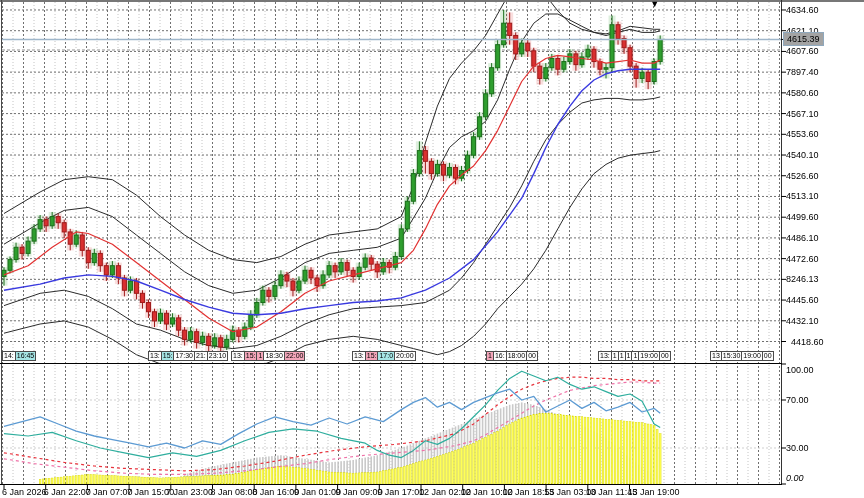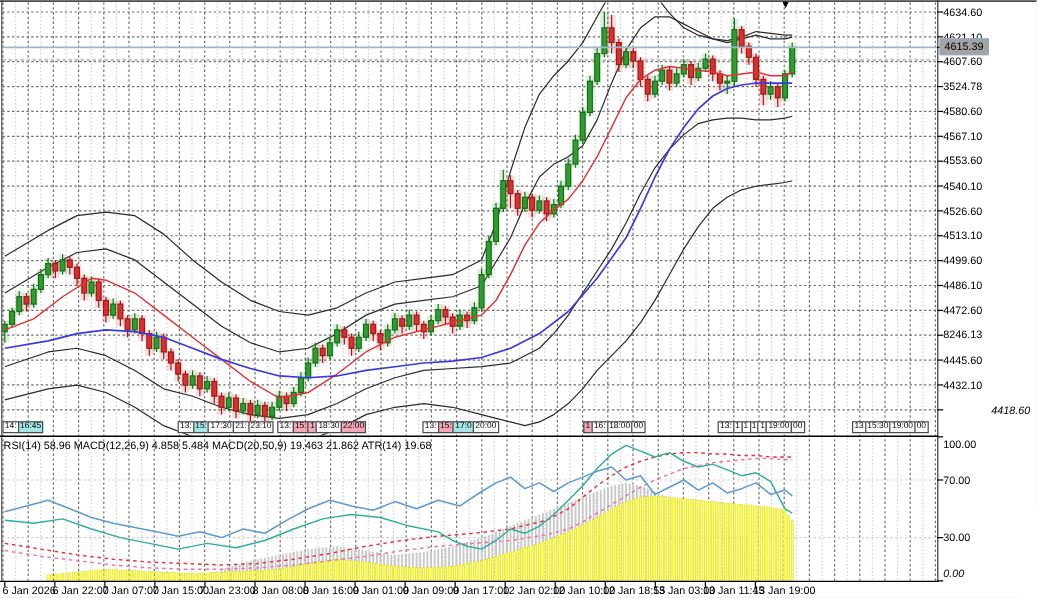--- a/index.html
+++ b/index.html
@@ -873,34 +873,34 @@
       <line x1="462.70000000000005" y1="485" x2="462.70000000000005" y2="489" stroke="#000" stroke-width="1"></line>
       <line x1="504.40000000000003" y1="485" x2="504.40000000000003" y2="489" stroke="#000" stroke-width="1"></line>
       <line x1="546.1" y1="485" x2="546.1" y2="489" stroke="#000" stroke-width="1"></line>
       <line x1="587.8000000000001" y1="485" x2="587.8000000000001" y2="489" stroke="#000" stroke-width="1"></line>
       <line x1="629.5" y1="485" x2="629.5" y2="489" stroke="#000" stroke-width="1"></line>
     </svg>
   <div id="price-axis">
       <div class="axis-label" style="left: 786px; top: 4.98129px;">4634.60</div>
       <div class="axis-label" style="left: 786px; top: 25.702px;">4621.10</div>
       <div class="axis-label" style="left: 786px; top: 46.4226px; text-align: right;">4607.60</div>
-      <div class="axis-label" style="left: 786px; top: 67.1433px;">3524.78</div>
+      <div class="axis-label" style="left: 786px; top: 67.1433px;">7897.40</div>
       <div class="axis-label" style="left: 786px; top: 87.8639px;">4580.60</div>
       <div class="axis-label" style="left: 786px; top: 108.585px;">4567.10</div>
       <div class="axis-label" style="left: 786px; top: 129.305px;">4553.60</div>
       <div class="axis-label" style="left: 786px; top: 150.026px;">4540.10</div>
       <div class="axis-label" style="left: 786px; top: 170.747px;">4526.60</div>
       <div class="axis-label" style="left: 786px; top: 191.467px;">4513.10</div>
       <div class="axis-label" style="left: 786px; top: 212.188px;">4499.60</div>
       <div class="axis-label" style="left: 786px; top: 232.909px;">4486.10</div>
       <div class="axis-label" style="left: 786px; top: 253.629px;">4472.60</div>
       <div class="axis-label" style="left: 786px; top: 274.35px;">8246.13</div>
       <div class="axis-label" style="left: 786px; top: 295.071px;">4445.60</div>
       <div class="axis-label" style="left: 786px; top: 315.791px;">4432.10</div>
-      <div class="axis-label" style="left: 826px; top: 336.512px; font-style: italic;">4418.60</div>
+      <div class="axis-label" style="left: 791px; top: 336.512px;">4418.60</div>
       <div class="axis-label" style="left: 786px; top: 365px;">100.00</div>
       <div class="axis-label" style="left: 786px; top: 395px;">70.00</div>
       <div class="axis-label" style="left: 786px; top: 443px;">30.00</div>
       <div class="axis-label" style="left: 786px; top: 473px; font-style: italic;">0.00</div>
     </div>
   <div id="time-axis">
       <div class="time-label" style="left: 2px;">6 Jan 2026</div>
       <div class="time-label" style="left: 43.7px;">6 Jan 22:00</div>
       <div class="time-label" style="left: 85.4px;">7 Jan 07:00</div>
       <div class="time-label" style="left: 127.1px;">7 Jan 15:00</div>
@@ -911,21 +911,20 @@
       <div class="time-label" style="left: 335.6px;">9 Jan 09:00</div>
       <div class="time-label" style="left: 377.3px;">9 Jan 17:00</div>
       <div class="time-label" style="left: 419px;">12 Jan 02:00</div>
       <div class="time-label" style="left: 460.7px;">12 Jan 10:00</div>
       <div class="time-label" style="left: 502.4px;">12 Jan 18:55</div>
       <div class="time-label" style="left: 544.1px;">13 Jan 03:00</div>
       <div class="time-label" style="left: 585.8px;">13 Jan 11:45</div>
       <div class="time-label" style="left: 627.5px;">13 Jan 19:00</div>
     </div>
   <div class="price-badge" style="top: 32.466px;">4615.39</div>
-  <div class="ind-label">RSI(14) 58.96 MACD(12,26,9) 4.858 5.484 MACD(20,50,9) 19.463 21.862 ATR(14) 19.68</div>
   <div class="flags" id="flags">
       <div class="flag-group" style="left: 2px;">
         <span class="flag fw">14:</span>
         <span class="flag fc">16:45</span>
       </div>
       <div class="flag-group" style="left: 148px;">
         <span class="flag fw">13:</span>
         <span class="flag fc">15:</span>
         <span class="flag fw">17:30</span>
         <span class="flag fw">21:</span>

